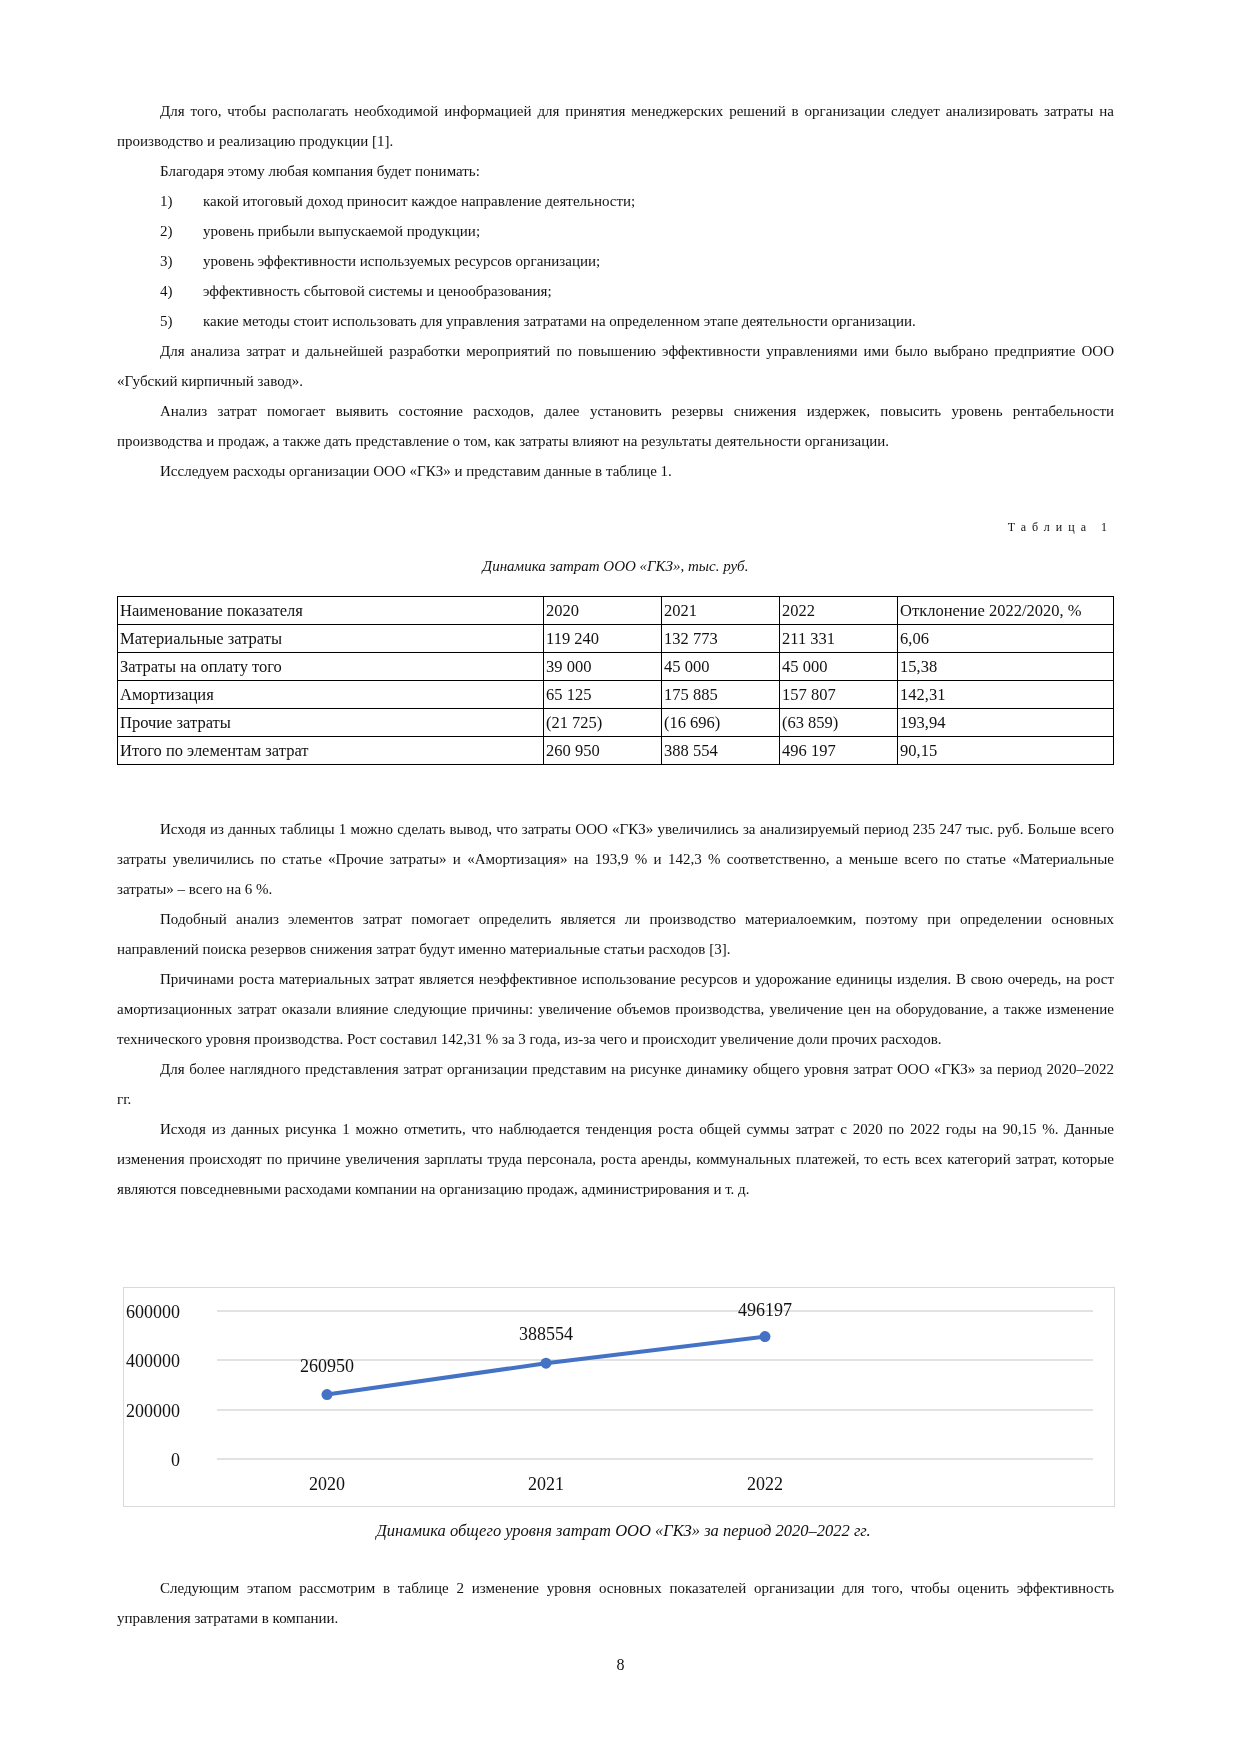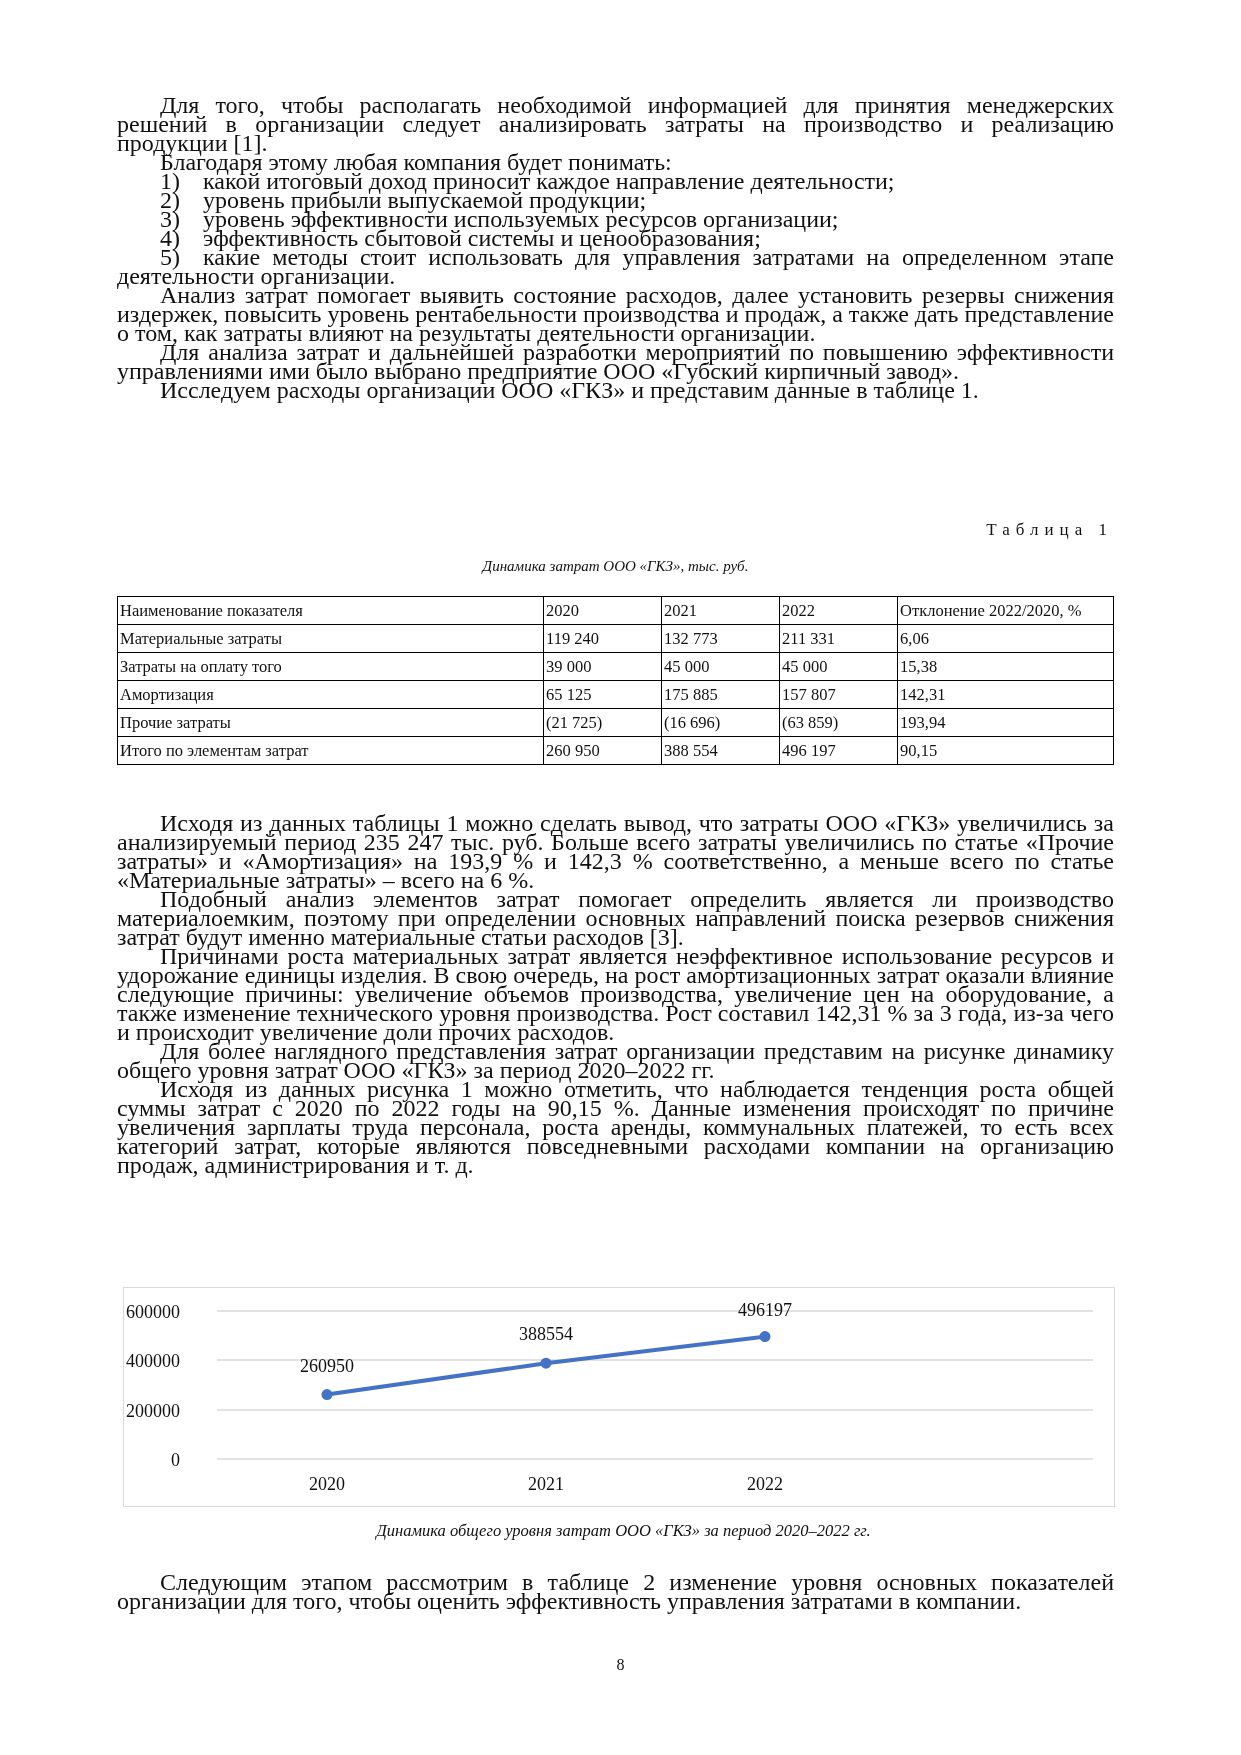--- a/index.html
+++ b/index.html
@@ -1,24 +1,24 @@
 <!DOCTYPE html>
 <html><head>
 <meta charset="utf-8">
 <style>
   html, body { margin:0; padding:0; background:#ffffff; }
   body { width:1241px; height:1755px; position:relative; overflow:hidden;
          font-family:"Liberation Serif", "DejaVu Serif", serif; color:#111; }
   .page { position:absolute; left:0; top:0; width:1241px; height:1755px; }
-  .text-block { position:absolute; left:117px; width:997px; font-size:24px; line-height:19px; text-align:justify; }
+  .text-block { position:absolute; left:117px; width:997px; font-size:15px; line-height:30px; text-align:justify; }
   .para { margin:0; text-indent:43px; }
   .list-item { margin:0; padding-left:43px; display:flex; }
   .list-item .num { width:43px; flex:none; }
   .list-item .txt { flex:1; text-align:justify; }
-  .table-label { position:absolute; right:128px; top:520px; font-size:17px; letter-spacing:6px; }
+  .table-label { position:absolute; right:128px; top:520px; font-size:12px; letter-spacing:6px; }
   .table-caption { position:absolute; left:117px; width:997px; top:558px; text-align:center; font-style:italic; font-size:15px; }
   table.data { position:absolute; left:117px; top:596px; width:997px; border-collapse:collapse; font-size:16.5px; }
   table.data td { border:1px solid #000; height:27px; padding:0 2px; line-height:27px; vertical-align:middle; white-space:nowrap; }
   table.data td.c0 { width:421px; }
   table.data td.c1, table.data td.c2, table.data td.c3 { width:113px; }
   .chart-frame { position:absolute; left:123px; top:1287px; width:990px; height:218px; border:1px solid #d9d9d9; }
   .chart-svg { position:absolute; left:0; top:0; }
   .fig-caption { position:absolute; left:125px; width:997px; top:1521px; text-align:center; font-style:italic; font-size:16.5px; }
   .page-num { position:absolute; left:0; width:1241px; top:1656px; text-align:center; font-size:16px; }
 </style>
@@ -40,22 +40,22 @@
       </div>
     <div class="list-item">
         <span class="num">3)</span>
         <span class="txt">уровень эффективности используемых ресурсов организации;</span>
       </div>
     <div class="list-item">
         <span class="num">4)</span>
         <span class="txt">эффективность сбытовой системы и ценообразования;</span>
       </div>
     <p class="para" style="text-indent:43px;"><span style="display:inline-block;width:43px;text-indent:0;">5)</span><span>какие методы стоит использовать для управления затратами на определенном этапе деятельности организации.</span></p>
+    <p class="para">Для анализа затрат и дальнейшей разработки мероприятий по повышению эффективности управлениями ими было выбрано предприятие ООО «Губский кирпичный завод».</p>
     <p class="para">Анализ затрат помогает выявить состояние расходов, далее установить резервы снижения издержек, повысить уровень рентабельности производства и продаж, а также дать представление о том, как затраты влияют на результаты деятельности организации.</p>
-    <p class="para">Для анализа затрат и дальнейшей разработки мероприятий по повышению эффективности управлениями ими было выбрано предприятие ООО «Губский кирпичный завод».</p>
     <p class="para">Исследуем расходы организации ООО «ГКЗ» и представим данные в таблице 1.</p>
   </div>
 
   <div class="table-label">Таблица 1</div>
   <div class="table-caption">Динамика затрат ООО «ГКЗ», тыс. руб.</div>
 
   <table class="data">
     <tbody>
         <tr>
       <td class="c0">Наименование показателя</td>

